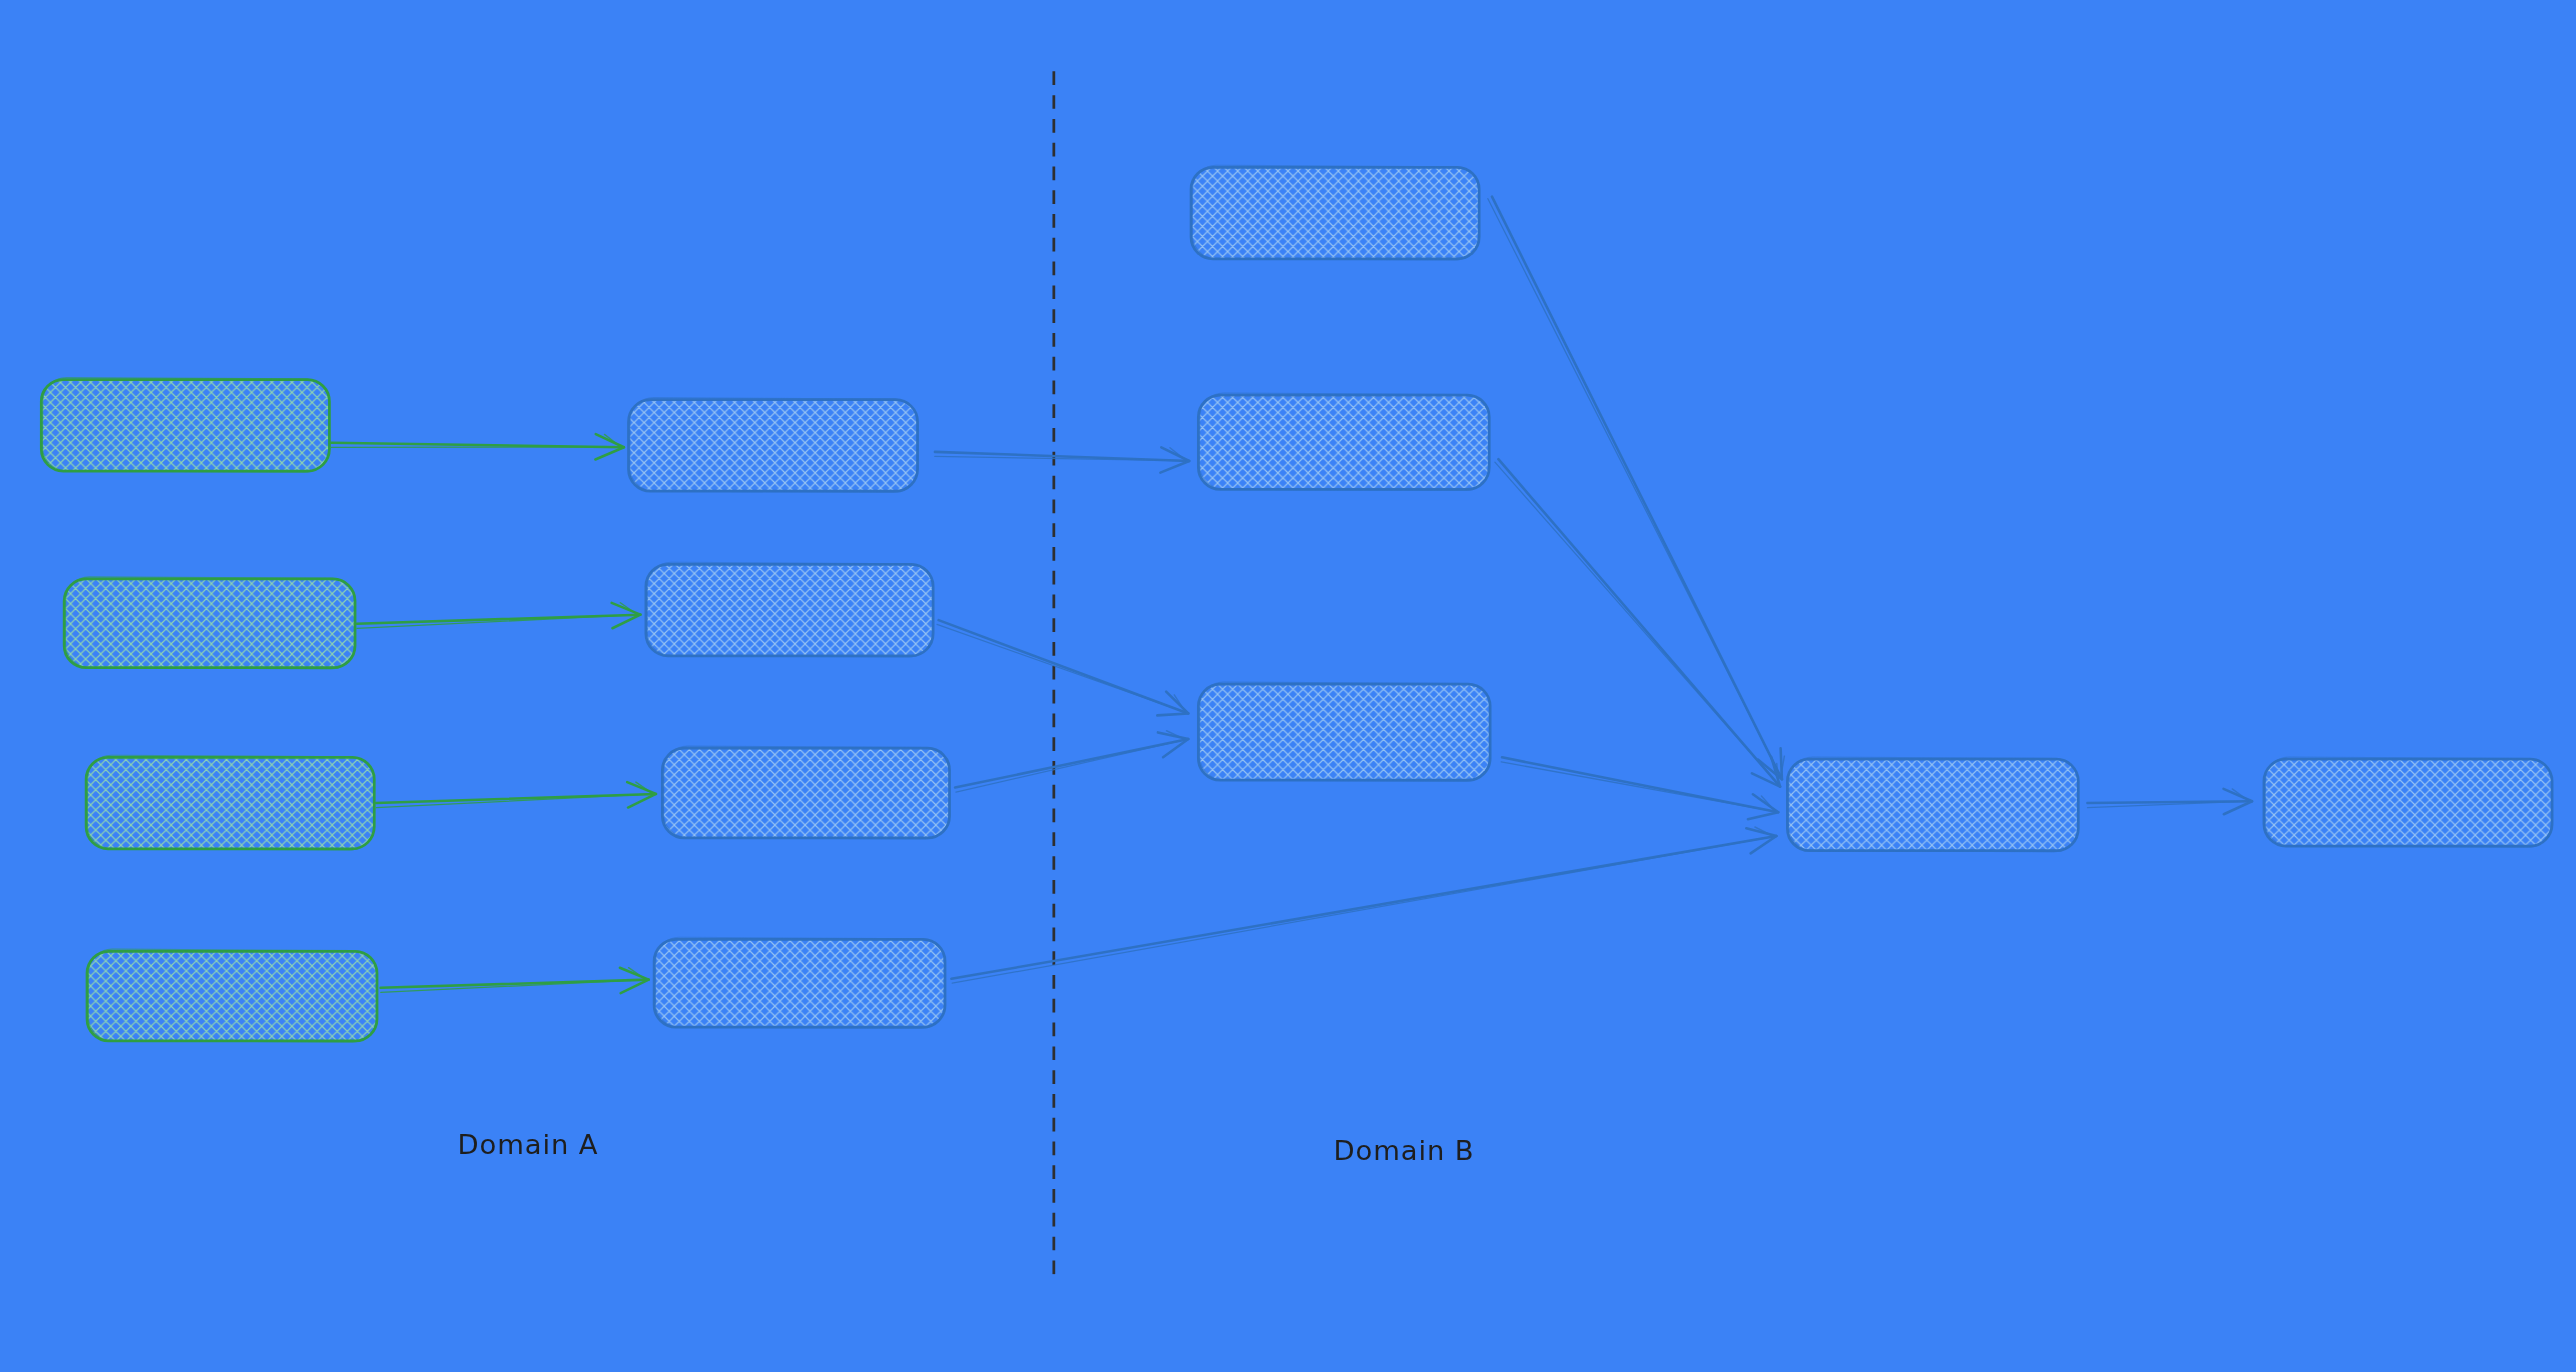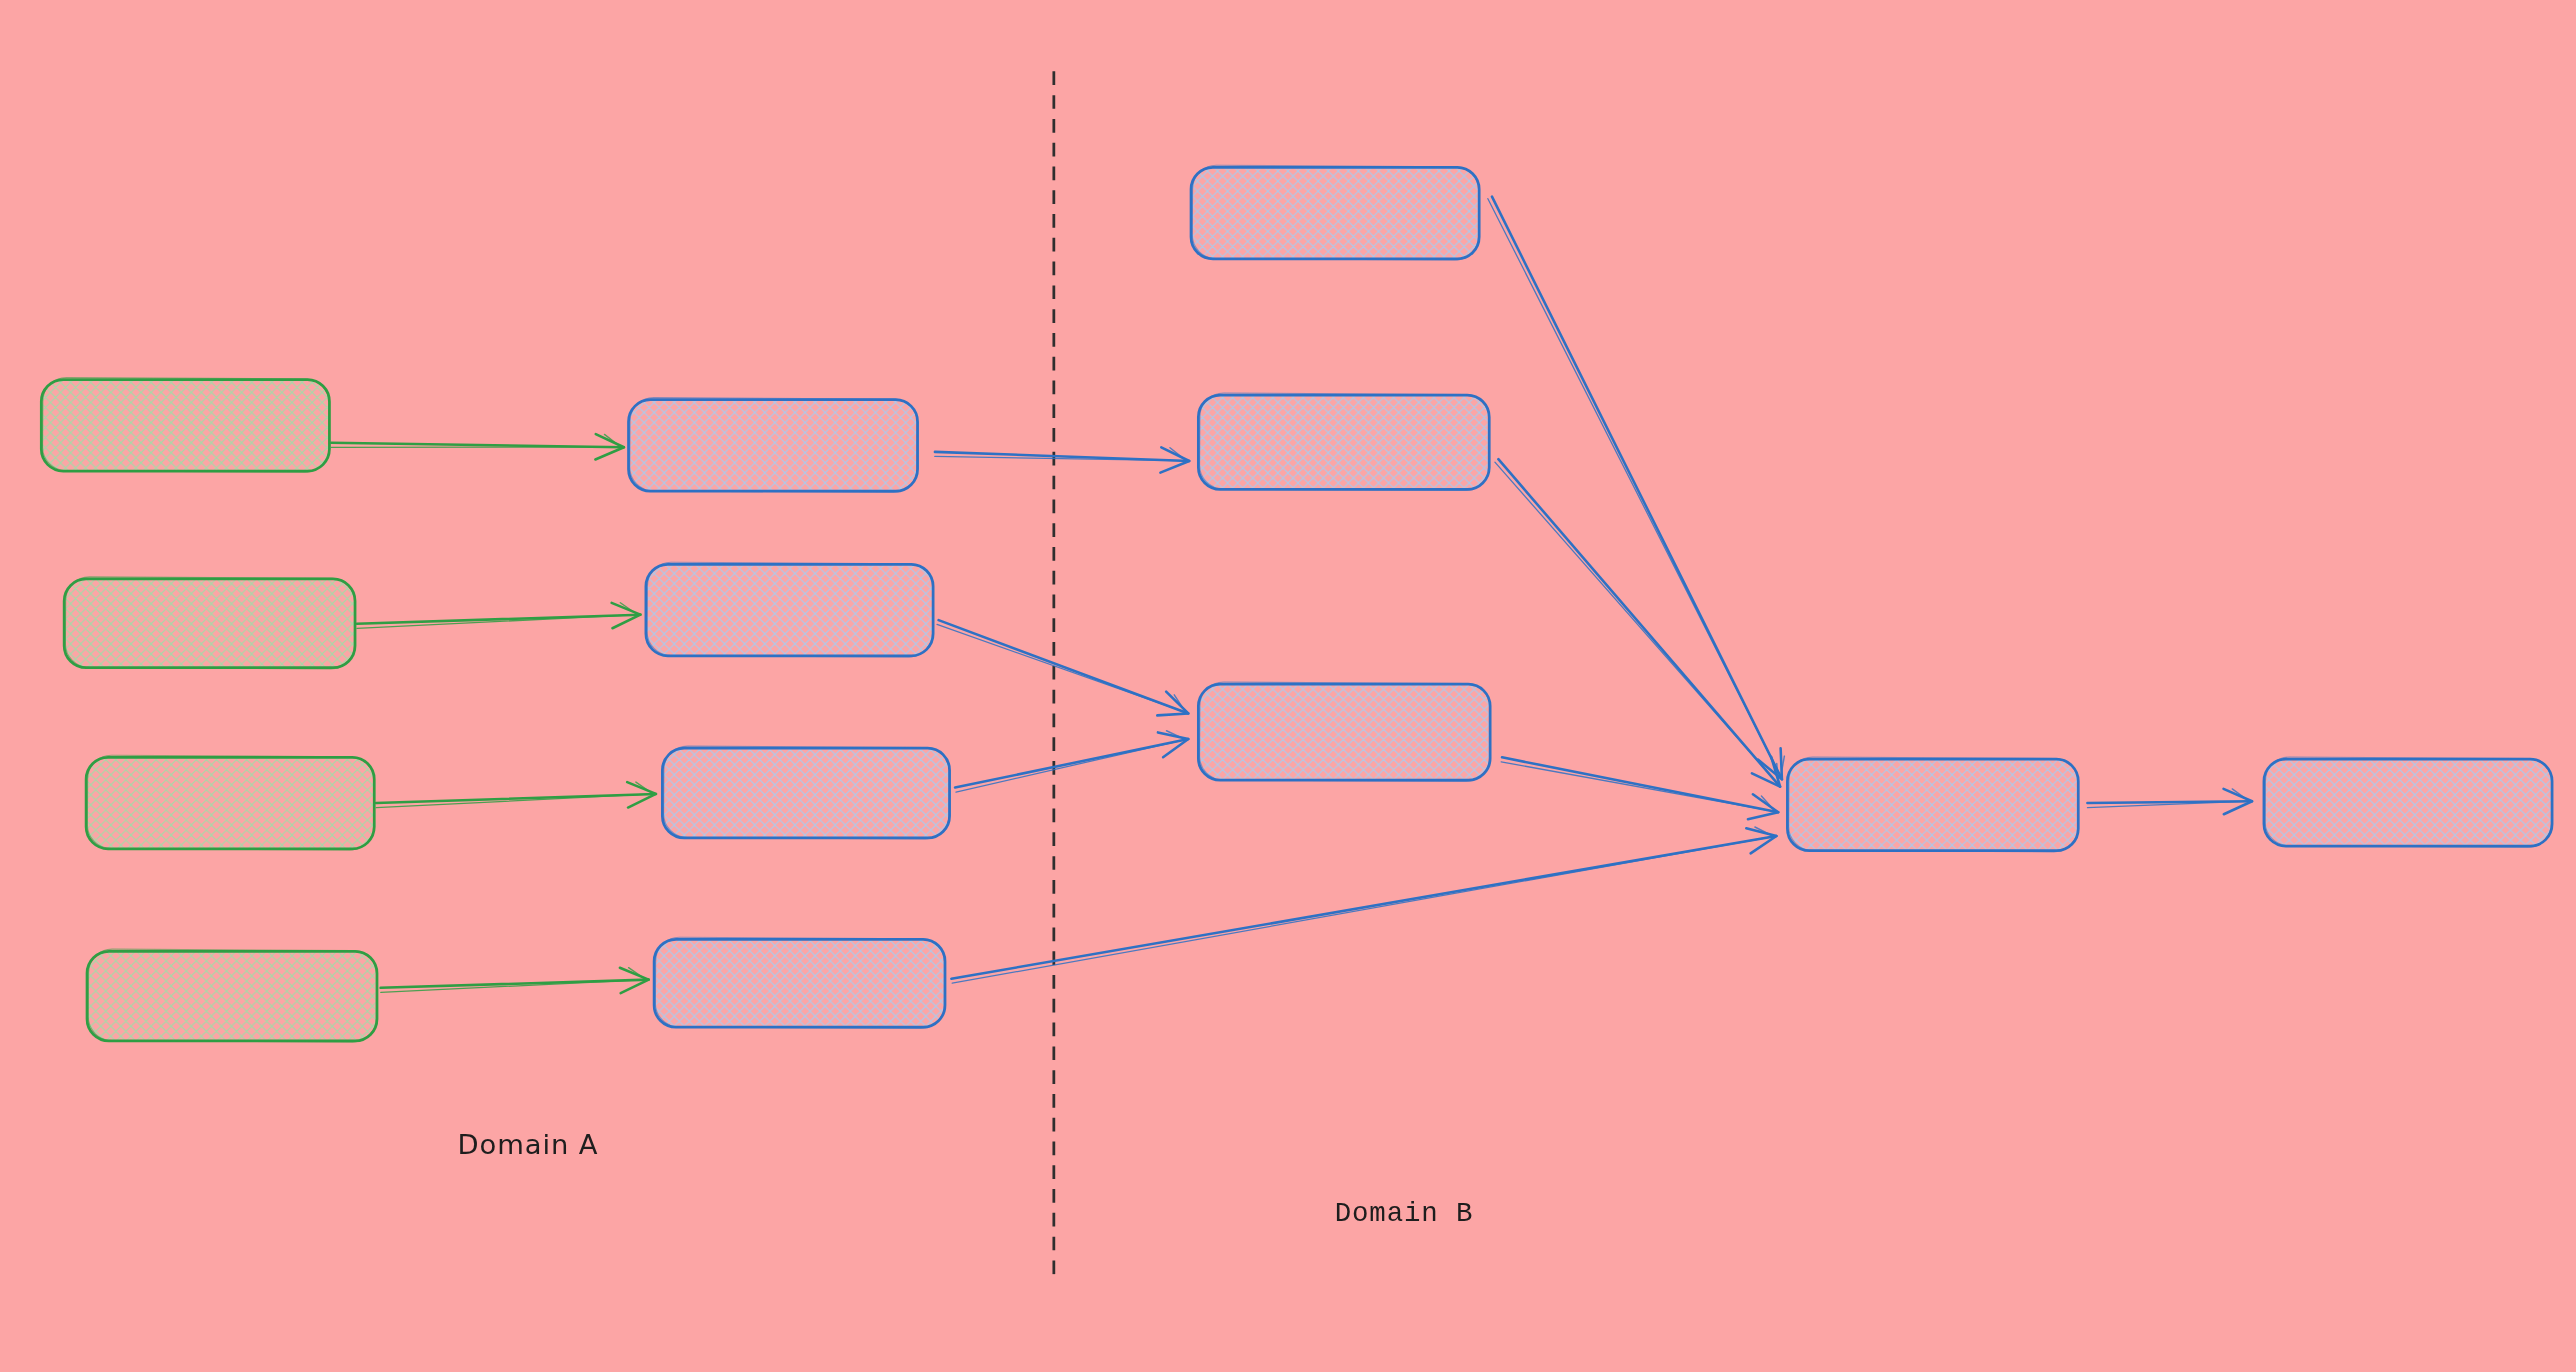--- a/index.html
+++ b/index.html
@@ -5,21 +5,21 @@
   html, body {
     margin: 0;
     padding: 0;
     background: #ffffff;
     font-family: "DejaVu Sans", "Liberation Sans", sans-serif;
   }
   .canvas {
     position: relative;
     width: 2576px;
     height: 1372px;
-    background: #fca5a5;
+    background: #3b82f6;
     overflow: hidden;
   }
   #diagram-svg {
     position: absolute;
     left: 0;
     top: 0;
     width: 2576px;
     height: 1372px;
   }
   .domain-label {
@@ -27,21 +27,21 @@
     width: 238px;
     text-align: center;
     font-size: 27.4px;
     font-weight: 500;
     letter-spacing: 0.9px;
     color: #1e1e1e;
     white-space: nowrap;
     user-select: none;
   }
   #label-domain-a { left: 409px; top: 1129px; }
-  #label-domain-b { left: 1285px; top: 1198px; font-family: Liberation Mono, monospace; }
+  #label-domain-b { left: 1285px; top: 1135px; }
 </style>
 </head>
 <body>
 
 <div class="canvas">
   <svg id="diagram-svg" viewBox="0 0 2816 1500" xmlns="http://www.w3.org/2000/svg">
       <defs>
         <pattern id="xh-green" width="11" height="11" patternUnits="userSpaceOnUse">
           <path d="M0 11 L11 0 M-1 1 L1 -1 M10 12 L12 10 M0 0 L11 11 M-1 10 L1 12 M10 -1 L12 1" stroke="#9adfa8" stroke-width="1.25" opacity="0.85" fill="none"></path>
         </pattern>

